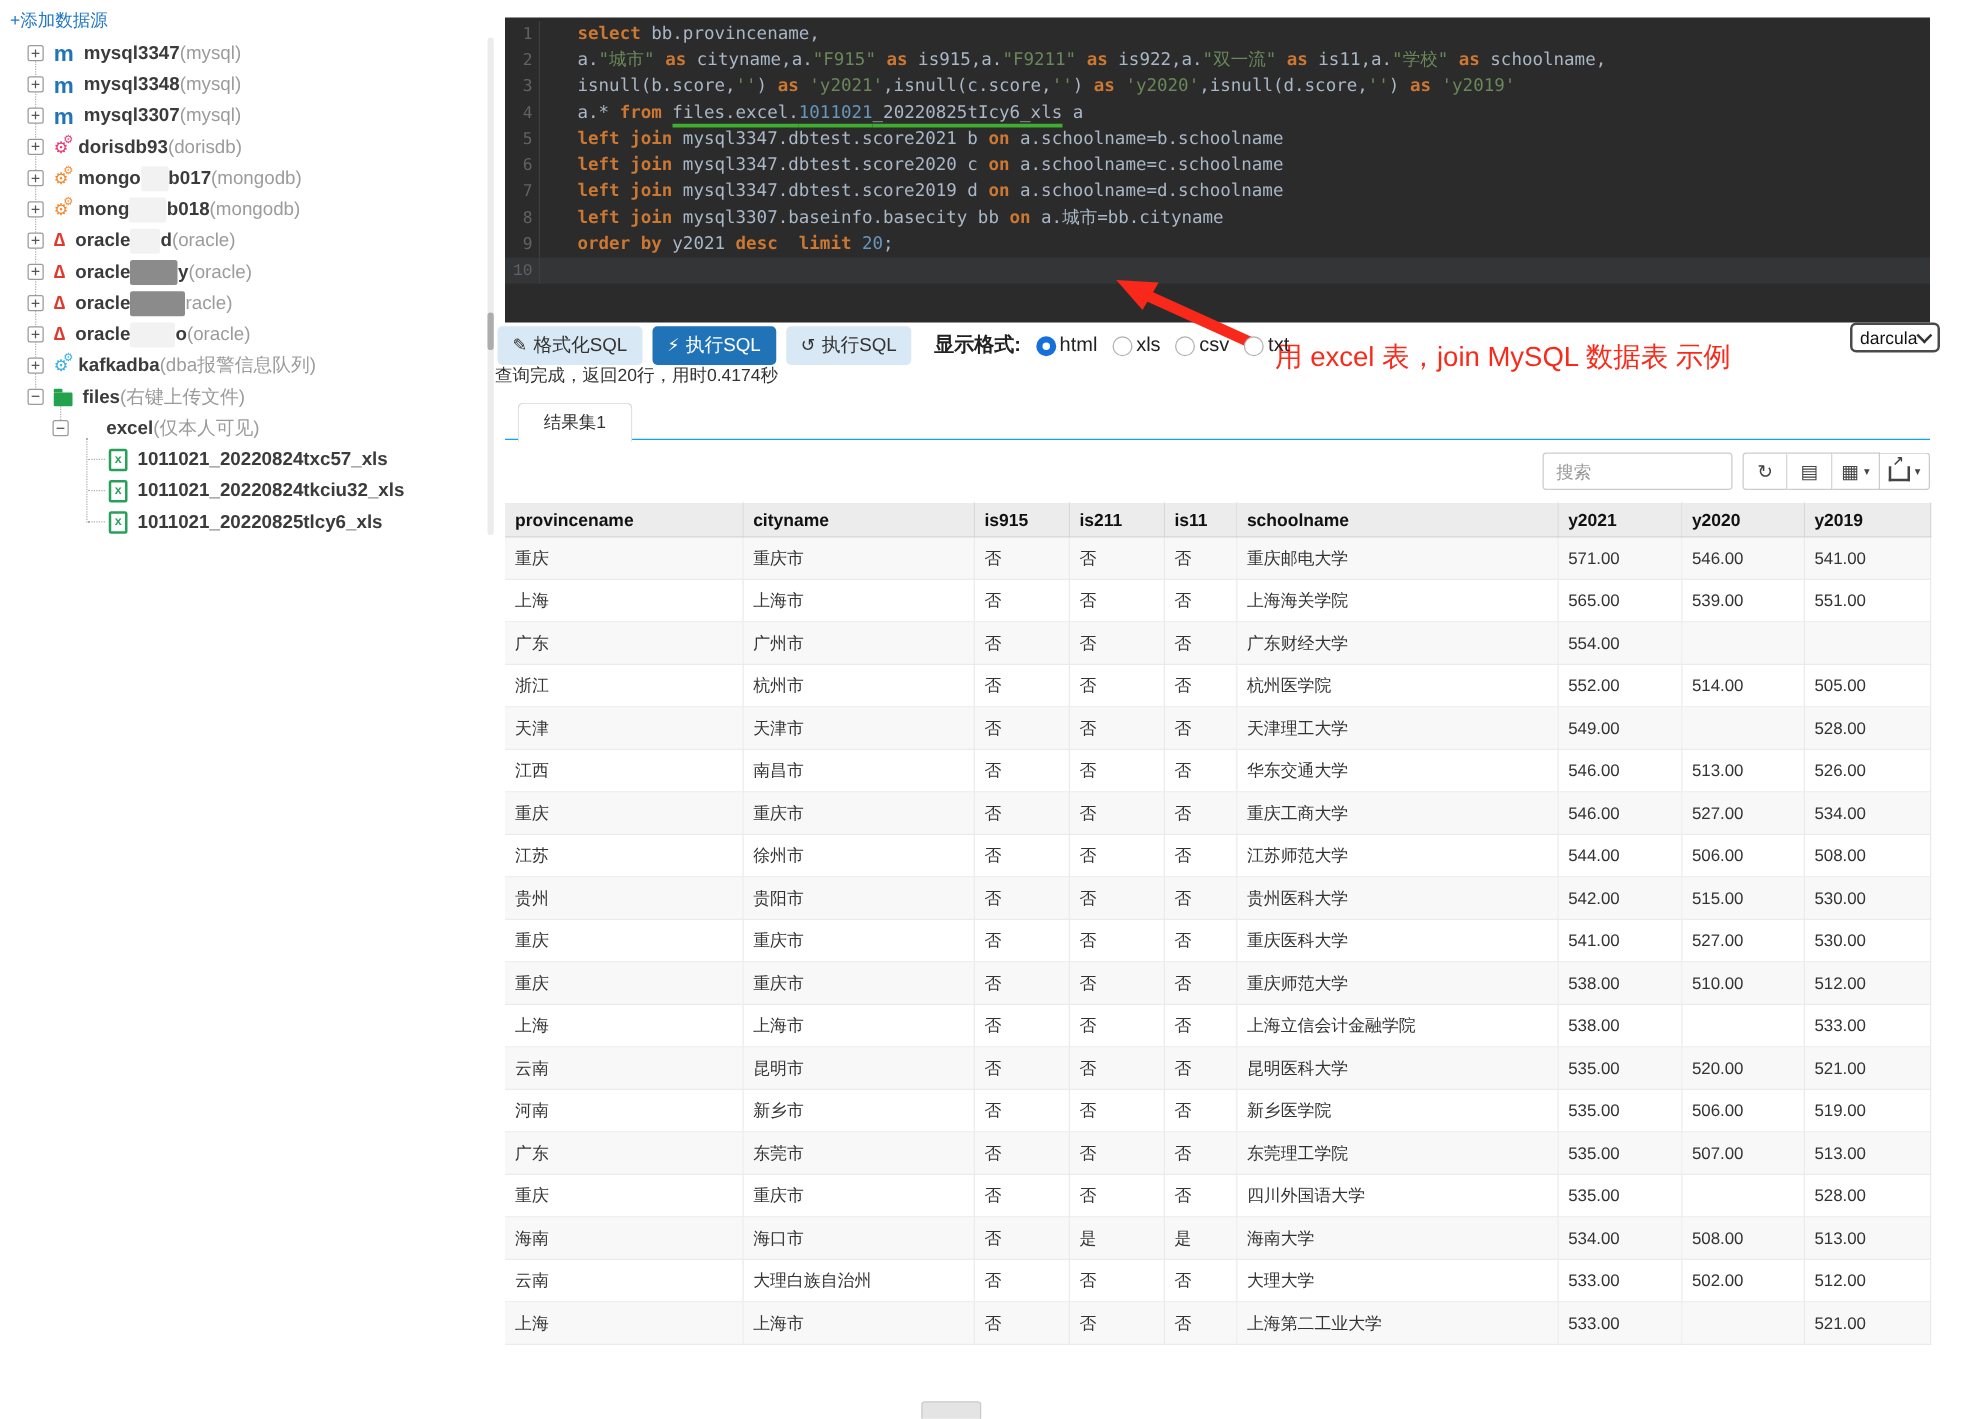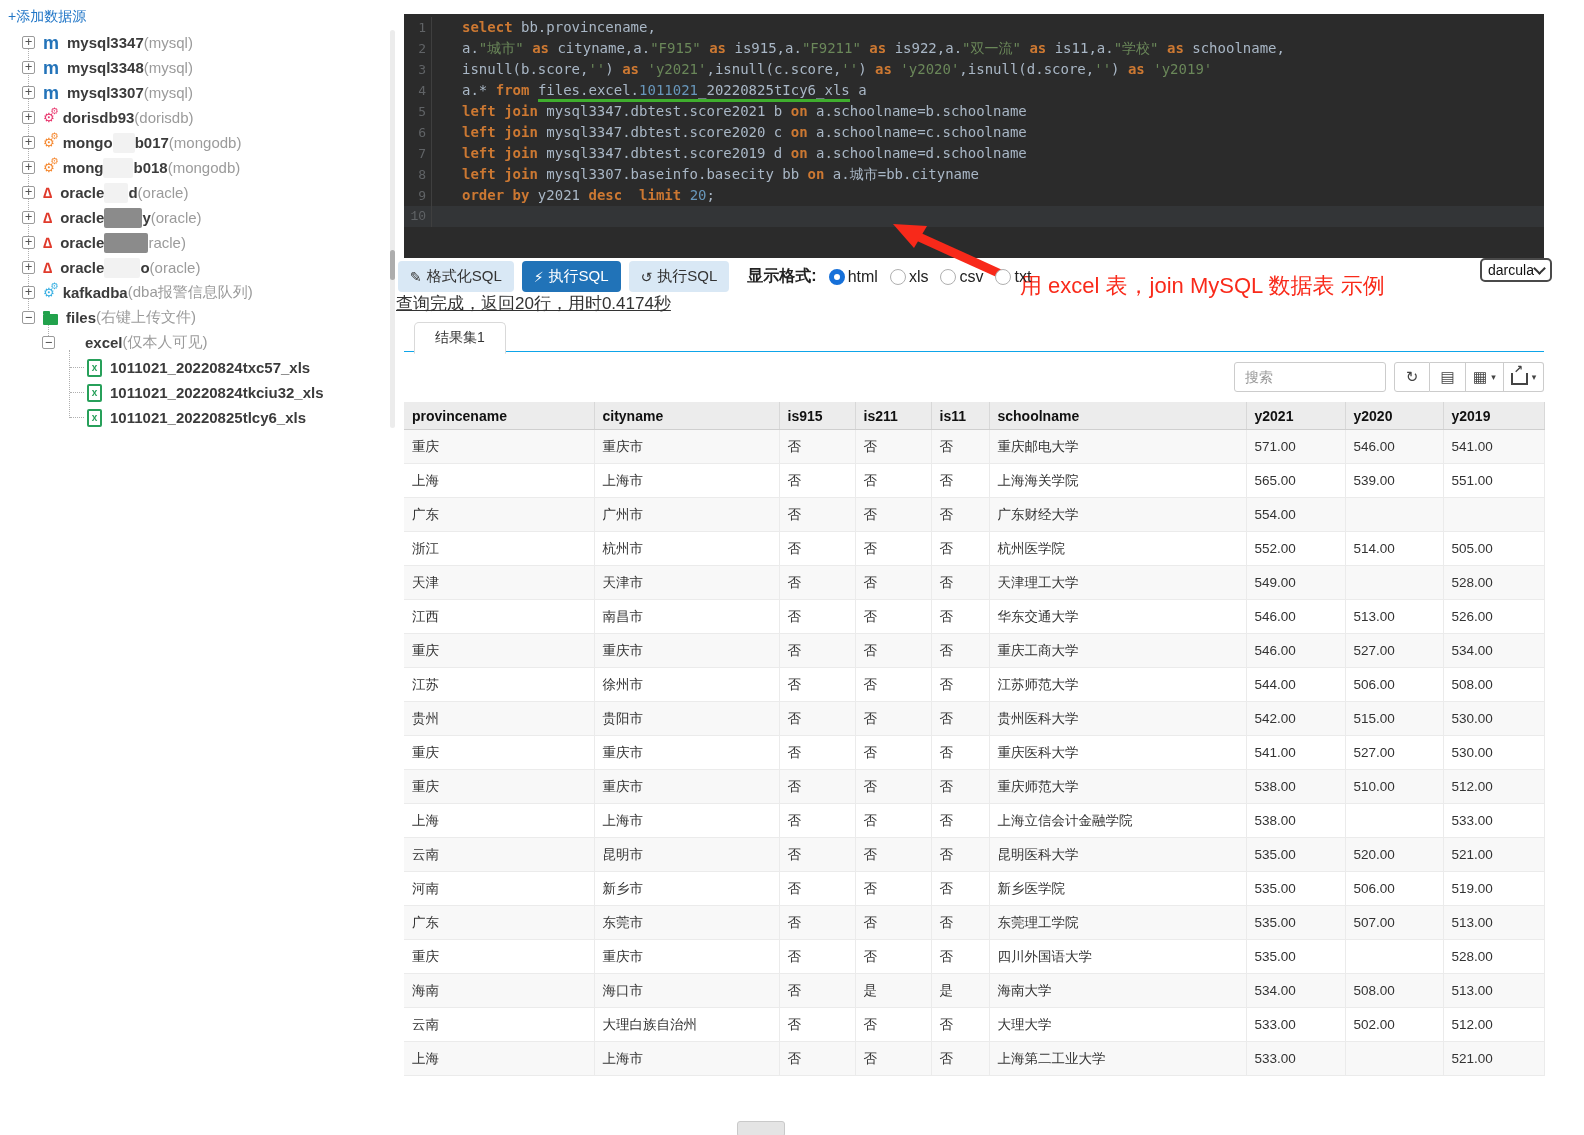--- a/index.html
+++ b/index.html
@@ -54,21 +54,21 @@
   .btn.primary{background:#2173b8;color:#fff;margin-left:8px;}
   .btn.ml{margin-left:8px;}
   .bicon{margin-right:5px;font-size:14px;}
   .fmt-label{margin-left:18px;font-weight:bold;font-size:16px;color:#222;}
   .radio-label{display:flex;align-items:center;margin-left:12px;font-size:16px;color:#222;cursor:pointer;}
   .radio{width:16px;height:16px;border-radius:50%;border:1px solid #b0b0b0;background:#fff;margin-right:3px;box-sizing:border-box;flex:none;}
   .radio.sel{border:5px solid #1670d9;}
   .theme-select{position:absolute;left:1480px;top:258px;width:72px;height:24px;border:2px solid #4a4a4a;border-radius:5px;
         display:flex;align-items:center;justify-content:space-between;padding:0 6px;font-size:14px;color:#111;background:#fff;box-sizing:border-box;cursor:pointer;}
   .chev{width:7px;height:7px;border-right:2px solid #333;border-bottom:2px solid #333;transform:rotate(45deg);margin-top:-4px;flex:none;}
-  .status{position:absolute;left:396px;top:292px;font-size:17px;color:#333;text-decoration:underline;}
+  .status{position:absolute;left:396px;top:292px;font-size:14px;color:#333;}
   .anno{position:absolute;left:1020px;top:271px;font-size:22px;color:#f92a1a;}
   .arrow{position:absolute;left:855px;top:210px;pointer-events:none;}
   
   .tabbar{position:absolute;left:404px;top:322px;width:1140px;height:30px;border-bottom:1px solid #0ea5e9;box-sizing:border-box;}
   .tab{position:absolute;left:10px;top:0;height:30px;padding:0 20px;border:1px solid #d9d9d9;border-bottom:1px solid #fff;
        border-radius:5px 5px 0 0;display:flex;align-items:center;font-size:14px;color:#333;background:#fff;cursor:pointer;}
   .search{position:absolute;left:1234px;top:362px;width:152px;height:30px;border:1px solid #ccc;border-radius:3px;
           box-sizing:border-box;padding:0 10px;font-size:14px;color:#333;outline:none;}
   .search::placeholder{color:#999;}
   .bgroup{position:absolute;left:1394px;top:362px;height:30px;display:flex;}

